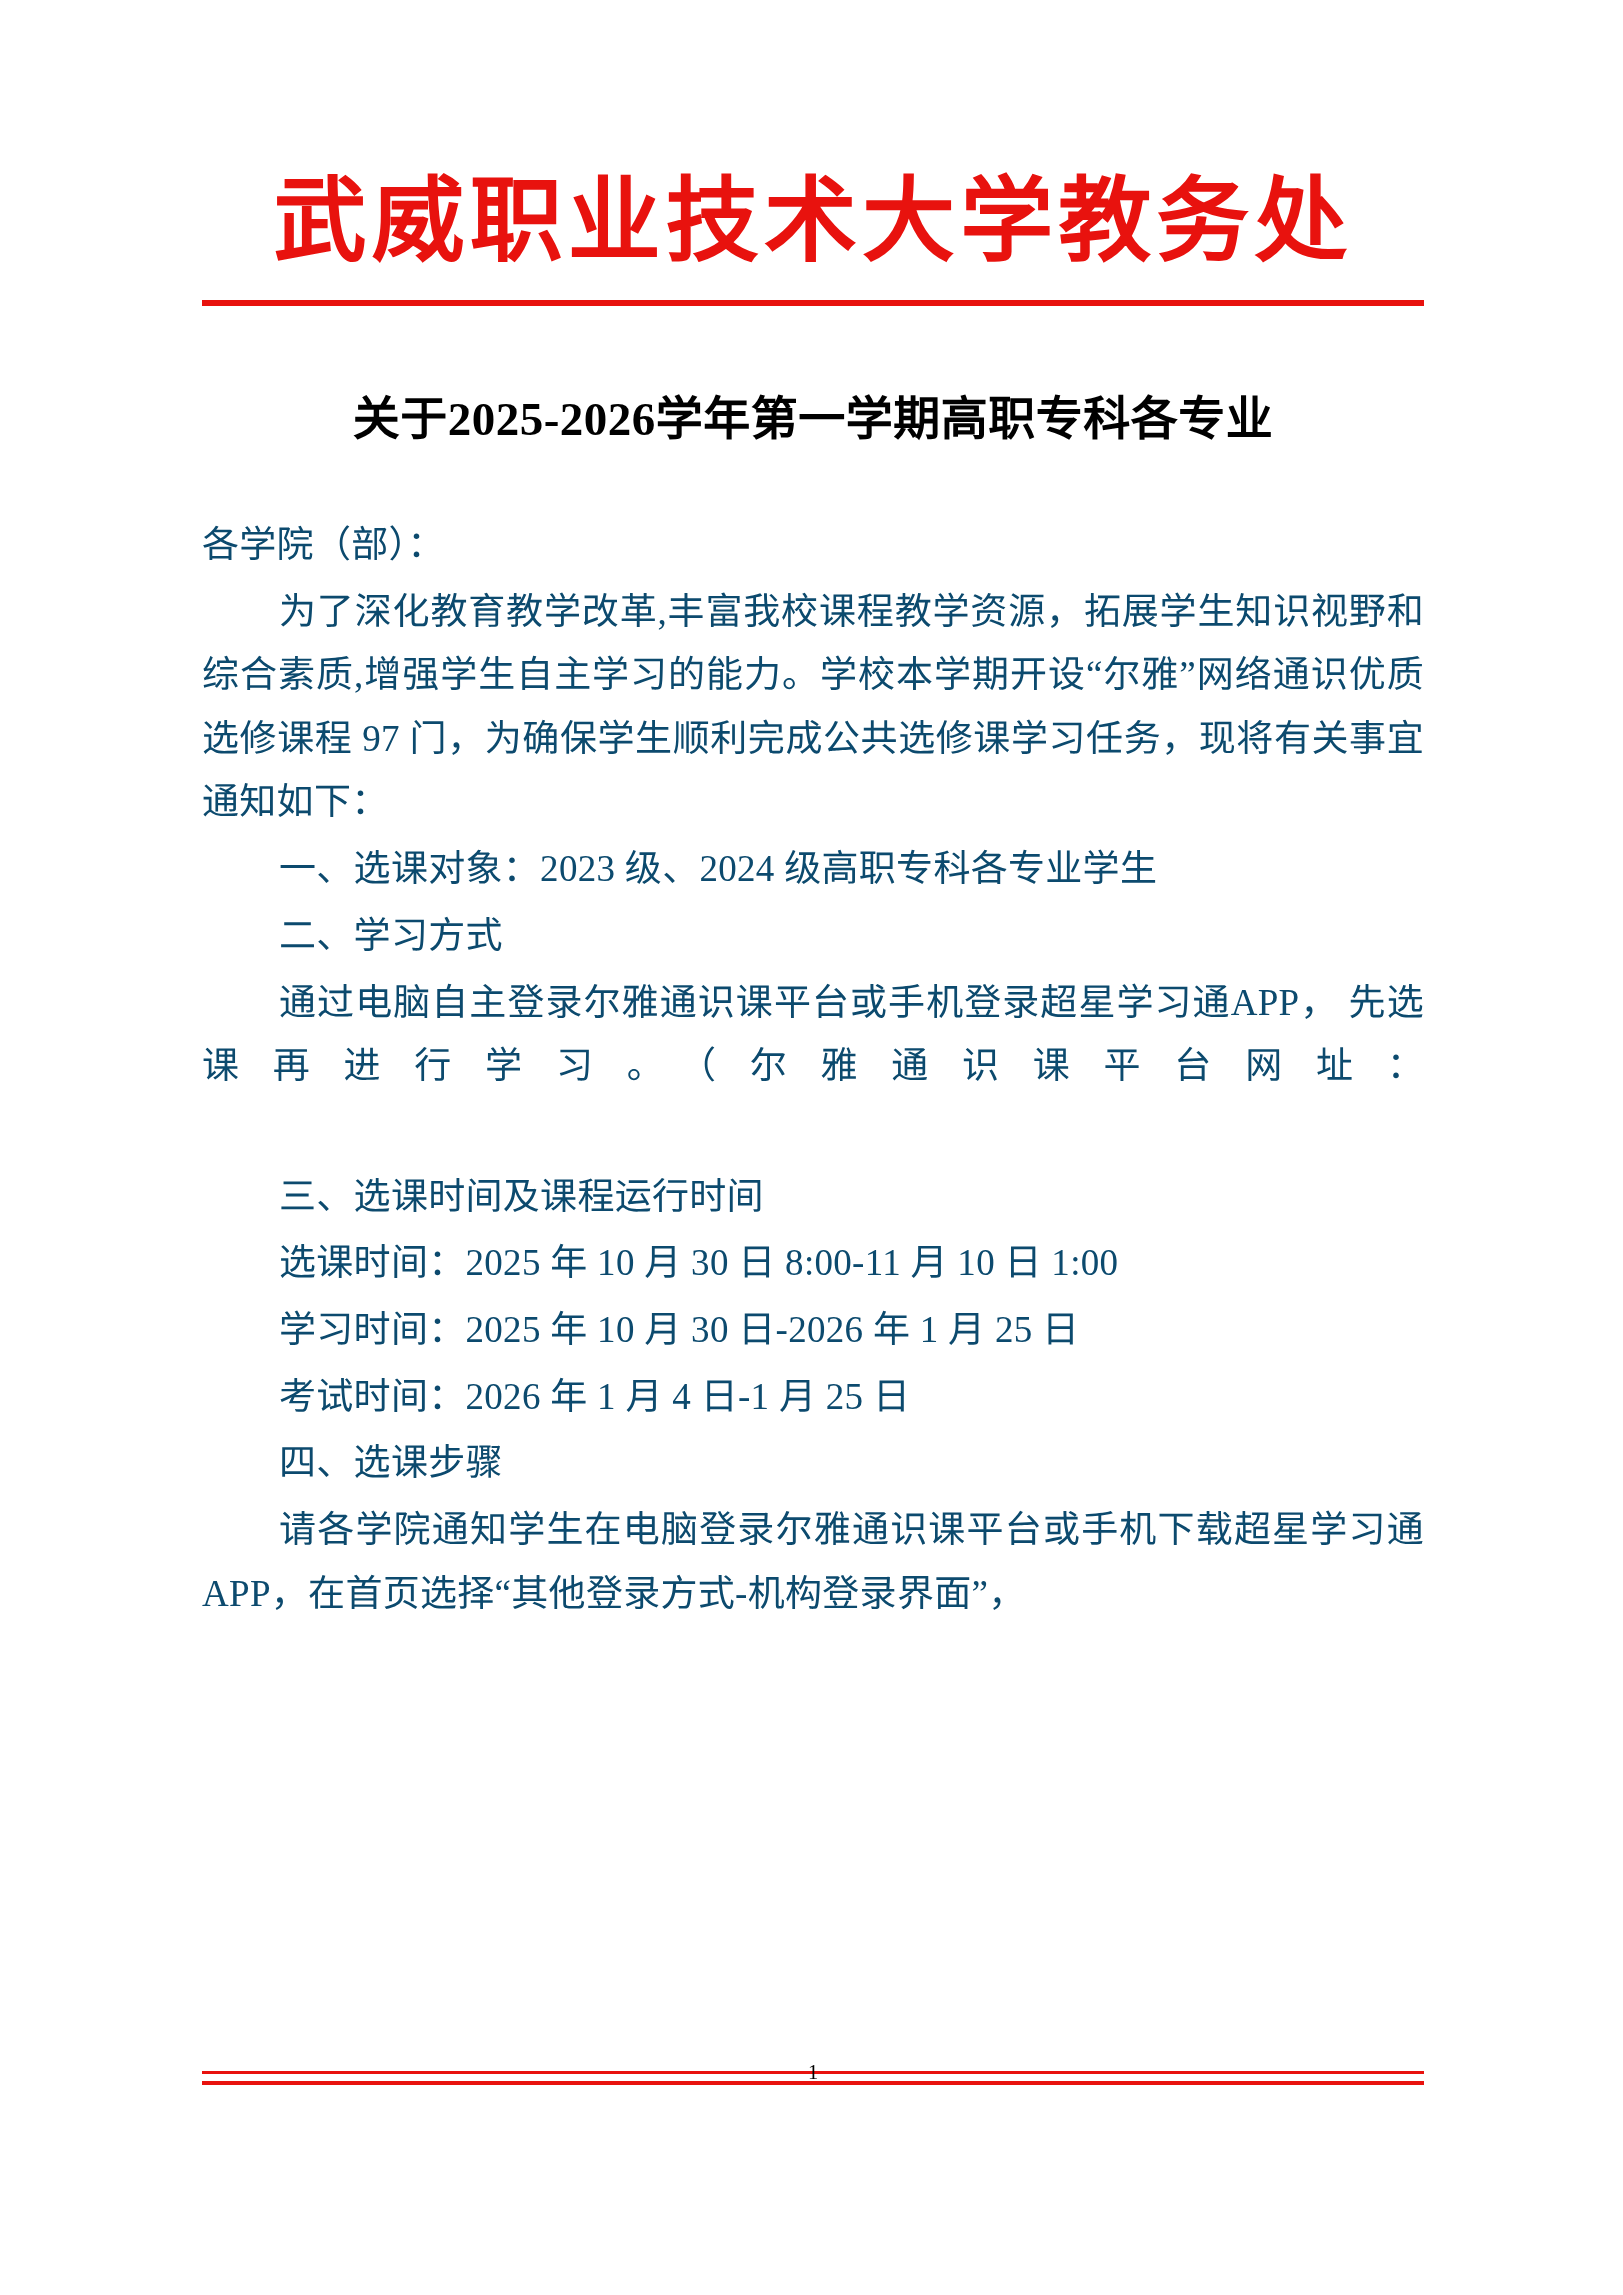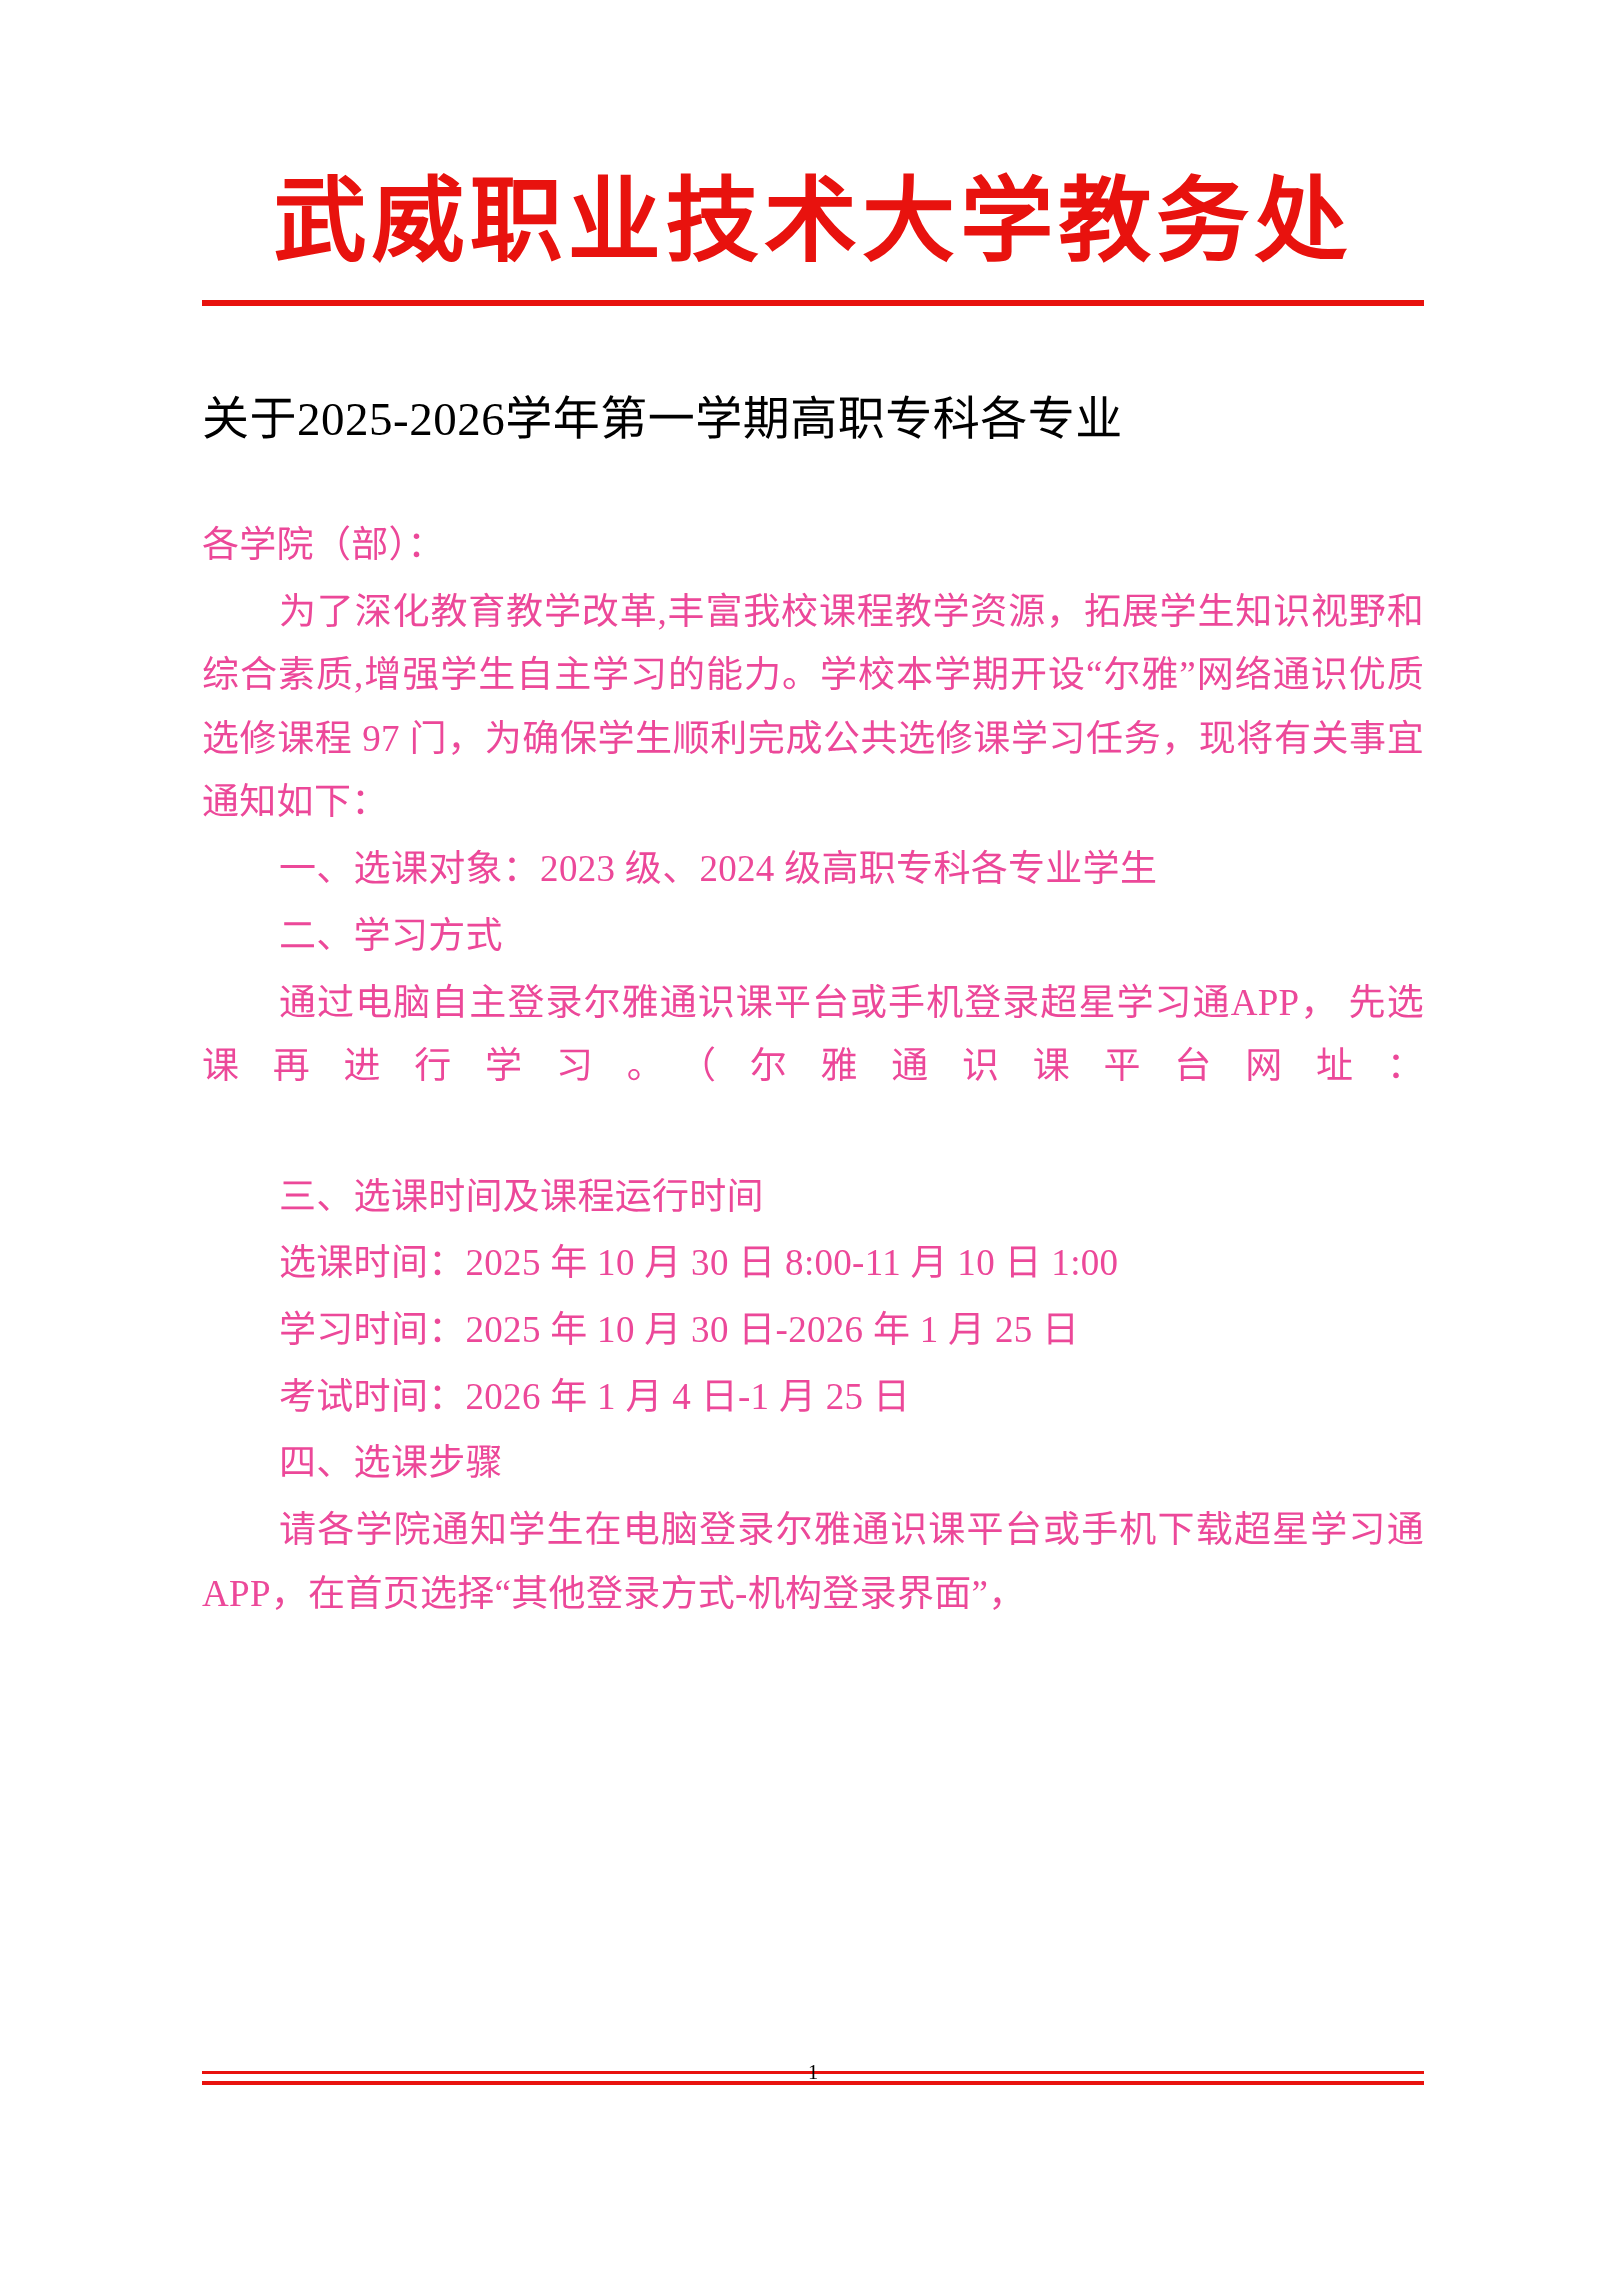--- a/index.html
+++ b/index.html
@@ -53,37 +53,38 @@
   }
   .rule-thick {
     height: 5.6px;
     background: #e8120e;
     width: 100%;
   }
 
   
   .doc-title {
     margin-top: 77px;
+    text-align: center;
     font-family: "Liberation Serif", "DejaVu Serif", serif;
-    font-weight: normal;
+    font-weight: bold;
     font-size: 47px;
     line-height: 1.55;
     letter-spacing: 0.5px;
     color: #000;
   }
   .doc-title .line {
     display: block;
   }
 
   
   .body-text {
     margin-top: 57px;
     font-size: 37px;
     line-height: 1.72;
-    color: #ec4899;
+    color: #0c4a6e;
     letter-spacing: 0.3px;
   }
   .para {
     margin: 0 0 3.1px 0;
     text-align: justify;
     text-justify: inter-ideograph;
   }
   .indent {
     text-indent: 77px;
   }

